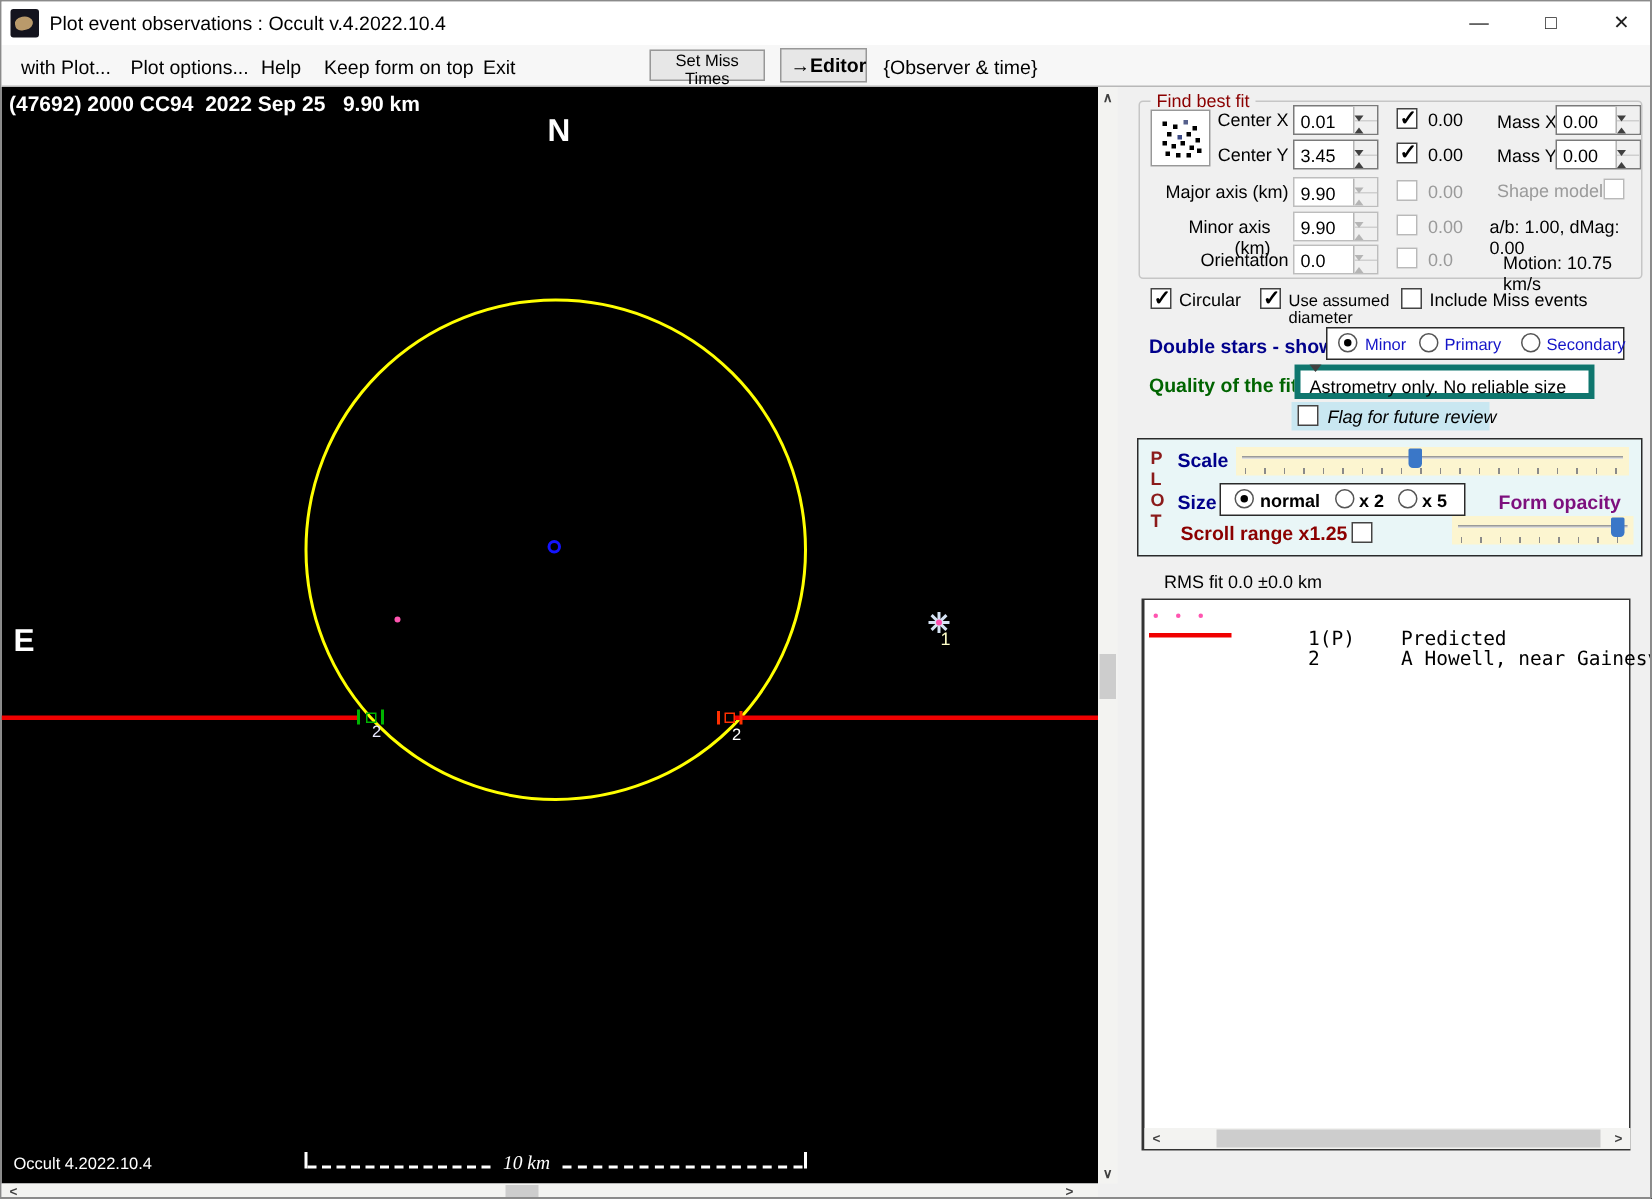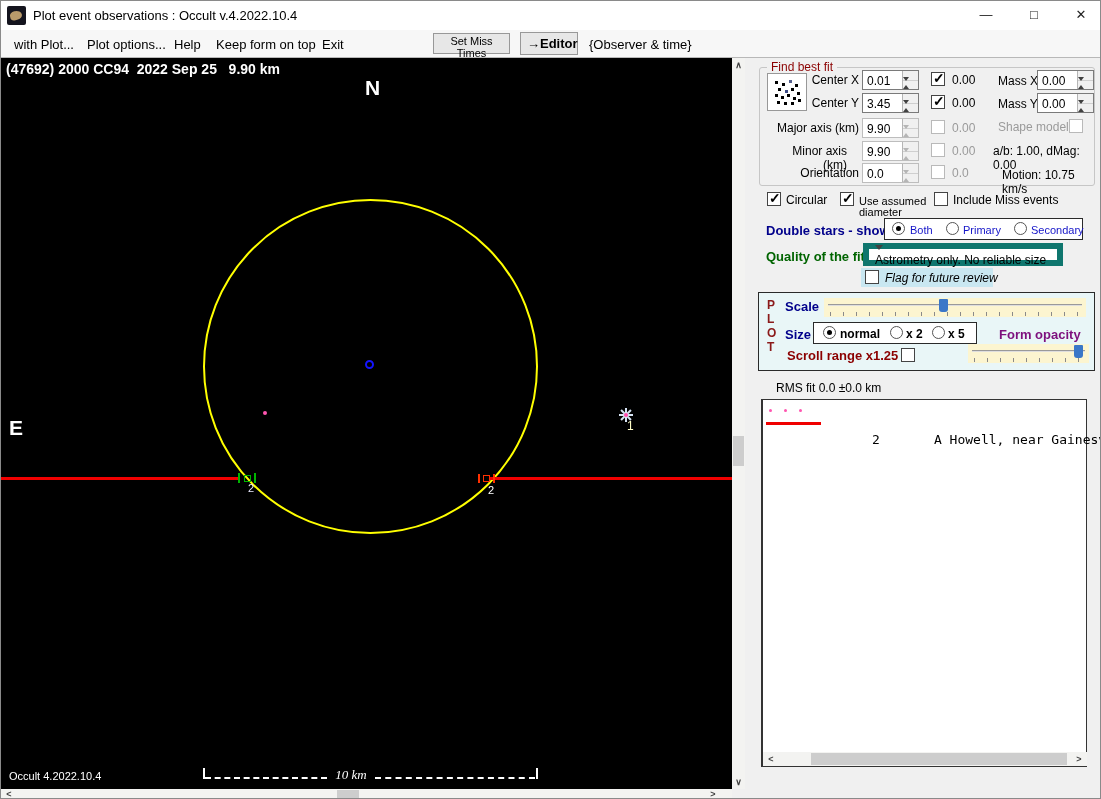--- a/index.html
+++ b/index.html
@@ -66,21 +66,21 @@
   .spin.dis { border-color:#bdbdbd; }
   .spin.dis .tri-up { border-bottom-color:#b5b5b5; }
   .spin.dis .tri-dn { border-top-color:#b5b5b5; }
   .cb { position:absolute; width:14px; height:14px; background:#fff; border:1px solid #444; }
   .cb.checked::after { content:"✓"; position:absolute; left:1px; top:-3px; font-size:14px; font-weight:bold; color:#000; }
   .cb.dis { border-color:#b9b9b9; }
   .rd { position:absolute; width:13px; height:13px; background:#fff; border:1px solid #555; border-radius:50%; }
   .rd.sel::after { content:""; position:absolute; left:3px; top:3px; width:5px; height:5px; background:#000; border-radius:50%; }
   .panelbox { position:absolute; background:#fff; border:1px solid #2a2a2a; }
   .bluetxt { color:#1414c8; font-size:11px; }
-  .dd { position:absolute; left:862px; top:242px; width:200px; height:23px; background:#fff; border:6px solid #0f766e; }
+  .dd { position:absolute; left:862px; top:242px; width:200px; height:23px; background:#fff; border:4px solid #0f766e; }
   .dd span { position:absolute; left:6px; top:4px; font-size:12px; }
   .dd .dd-btn { position:absolute; right:1px; top:1px; width:18px; height:19px; }
   .flagbg { position:absolute; left:860px; top:267px; width:132px; height:19px; background:#c9e7f1; }
 
   .plotpanel { position:absolute; left:757px; top:291px; width:337px; height:79px; background:#e9f6f7; border:1px solid #2a2a2a; }
   .plot-letter { position:absolute; left:766px; color:#8b1a1a; font-weight:bold; font-size:12px; }
   .navy { color:#00008b; font-weight:bold; font-size:13px; }
   .slider { position:absolute; background:#fcf5d0; }
   .groove { position:absolute; left:4px; right:4px; top:6px; height:2px; background:#dedede; border-top:1px solid #9a9a9a; }
   .ticks { position:absolute; left:6px; right:6px; bottom:1px; height:4px;
@@ -263,21 +263,21 @@
   <div class="lbl" style="left:858px; top:195px; font-size:11px; line-height:11px;">
     <span>Use assumed</span><br>
     <span>diameter</span>
   </div>
   <span class="cb" style="left:933px; top:191px;"></span>
   <div class="lbl" style="left:952px; top:192px;">Include Miss events</div>
 
   <div class="lbl" style="left:765px; top:222px; color:#00008b; font-weight:bold; font-size:13px;">Double stars - show</div>
   <div class="panelbox" style="left:883px; top:217px; width:199px; height:22px;"></div>
   <span class="rd sel" style="left:891px; top:221px;"></span>
-  <span class="lbl bluetxt" style="position:absolute; left:909px; top:223px;">Both</span>
+  <span class="lbl bluetxt" style="position:absolute; left:909px; top:223px;">Minor</span>
   <span class="rd" style="left:945px; top:221px;"></span>
   <span class="lbl bluetxt" style="position:absolute; left:962px; top:223px;">Primary</span>
   <span class="rd" style="left:1013px; top:221px;"></span>
   <span class="lbl bluetxt" style="position:absolute; left:1030px; top:223px;">Secondary</span>
 
   <div class="lbl" style="left:765px; top:248px; color:#006400; font-weight:bold; font-size:13px;">Quality of the fit</div>
   <div class="dd">
     <span>Astrometry only. No reliable size</span>
     <span class="dd-btn"><i class="tri-dn" style="margin-top:8px; border-left-width:4px; border-right-width:4px; border-top-width:5px;"></i></span>
   </div>
@@ -315,20 +315,23 @@
     <div class="ticks"></div>
     <div class="thumb" style="left:106px;"></div>
   </div>
 
   <div class="lbl" style="left:775px; top:380px;">RMS fit 0.0 ±0.0 km</div>
 
   <div class="listbox">
     <span class="sym-dot" style="left:6px; top:9px;"></span>
     <span class="sym-dot" style="left:21px; top:9px;"></span>
     <span class="sym-dot" style="left:36px; top:9px;"></span>
+    <div class="obs-row" style="top:4px;">
+      <span class="obs-id">1(P)</span><span>Predicted</span>
+    </div>
     <span class="sym-line"></span>
     <div class="obs-row" style="top:17px;">
       <span class="obs-id">2</span><span>A Howell, near Gainesville</span>
     </div>
 
     <div class="sbar" style="left:0; top:352px; width:324px; height:14px;">
       <div class="sbtn" style="left:2px; top:1px; width:12px; line-height:12px;">&lt;</div>
       <div class="sthumb" style="left:48px; top:1px; width:256px; height:12px;"></div>
       <div class="sbtn" style="left:310px; top:1px; width:12px; line-height:12px;">&gt;</div>
     </div>

